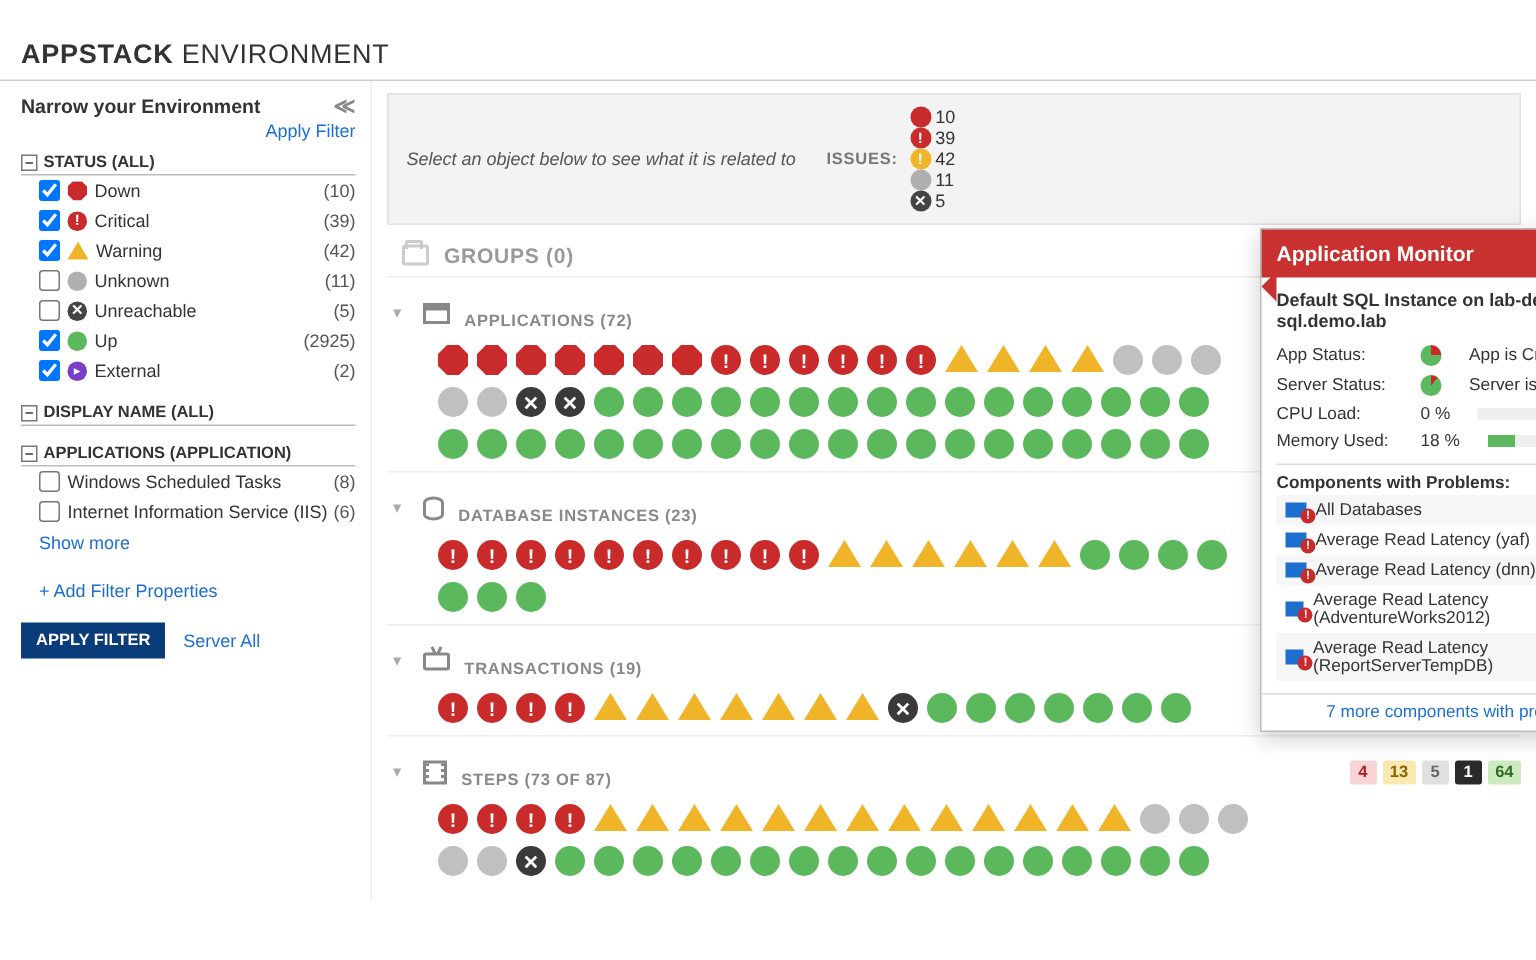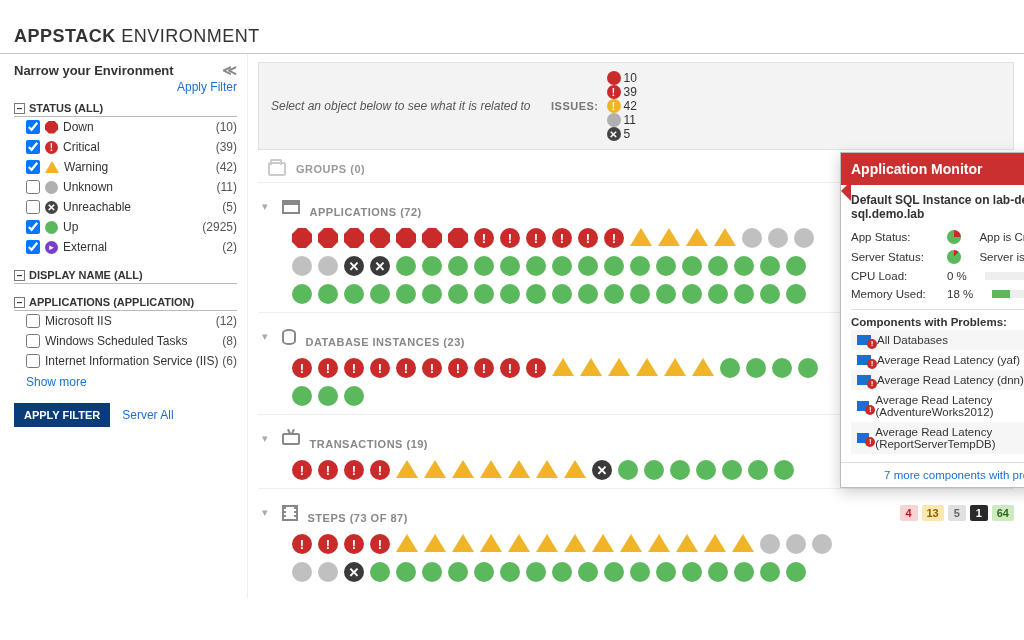--- a/index.html
+++ b/index.html
@@ -38,21 +38,21 @@
   .topbar { background:#f3f3f3; border:1px solid #e0e0e0; padding:8px 12px; display:flex; align-items:center; gap:20px; font-size:12px; }
   .topbar .hint { font-style:italic; color:#555; flex:0 0 260px; }
   .topbar .ovlbl, .topbar .isslbl { color:#777; font-size:11px; font-weight:700; letter-spacing:0.5px; }
   .donut { position:relative; width:30px;height:30px;border-radius:50%;background:conic-gradient(#5cb85c 0 350deg,#c92a2a 350deg 355deg,#f0b429 355deg 360deg); }
   .donut::after{content:"";position:absolute;inset:7px;background:#f3f3f3;border-radius:50%;}
   .ov { display:flex;align-items:center;gap:8px; }
   .ov .num { font-size:13px; }
   .issues { display:flex; align-items:center; gap:8px; }
   .iss { display:flex; align-items:center; gap:3px; font-size:12px; }
   .iss .d { width:14px;height:14px;border-radius:50%;display:inline-flex;align-items:center;justify-content:center;color:#fff;font-size:10px;font-weight:700; }
-  .group-row { display:flex; align-items:center; gap:10px; padding:12px 10px 6px; color:#999; font-weight:700; font-size:11px; letter-spacing:0.5px; }
+  .group-row { display:flex; align-items:center; gap:10px; padding:12px 10px 6px; color:#999; font-weight:700; font-size:14px; letter-spacing:0.5px; }
   .section { border-top:1px solid #eee; padding:8px 0 4px; }
   .sec-head { display:flex; align-items:center; gap:10px; padding:4px 0 6px; }
   .sec-head .caret { color:#aaa; font-size:11px; padding:0 4px; }
   .sec-head .lbl { color:#888; font-weight:700; font-size:11px; letter-spacing:0.5px;margin-top:11px; }
   .sec-badges { margin-left:auto; display:flex; gap:4px; }
   .badge { min-width:18px; padding:2px 5px; font-size:11px; font-weight:700; text-align:center; border-radius:2px; }
   .b-red { background:#f8d4d4; color:#b02020; }
   .b-amb { background:#fbe7b0; color:#8a6200; }
   .b-yel { background:#fff3c0; color:#8a6200; }
   .b-dk  { background:#2a2a2a; color:#fff; }
@@ -183,42 +183,36 @@
 
     <div class="facet">
       <div class="facet-title">
         <span class="bx">–</span>
         <span>APPLICATIONS (APPLICATION)</span>
       </div>
       <div id="app-items">
           <div class="facet-row">
       <span class="left">
               <input type="checkbox" style="">
-              <span>Microsoft IIS</span>
-            </span>
-      <span class="cnt">(12)</span>
-          </div>
-          <div class="facet-row">
-      <span class="left">
-              <input type="checkbox" style="">
               <span>Windows Scheduled Tasks</span>
             </span>
       <span class="cnt">(8)</span>
           </div>
           <div class="facet-row">
       <span class="left">
               <input type="checkbox" style="">
               <span>Internet Information Service (IIS)</span>
             </span>
       <span class="cnt">(6)</span>
           </div>
         </div>
       <a class="show-more">Show more</a>
     </div>
 
+    <a class="add-filter">+ Add Filter Properties</a>
     <div class="apply-row">
       <button class="apply-btn">APPLY FILTER</button>
       <a class="clear-all">Server All</a>
     </div>
   </aside>
 
   <main class="main">
     <div class="topbar">
       <div class="hint">Select an object below to see what it is related to</div>
       <div class="issues">

